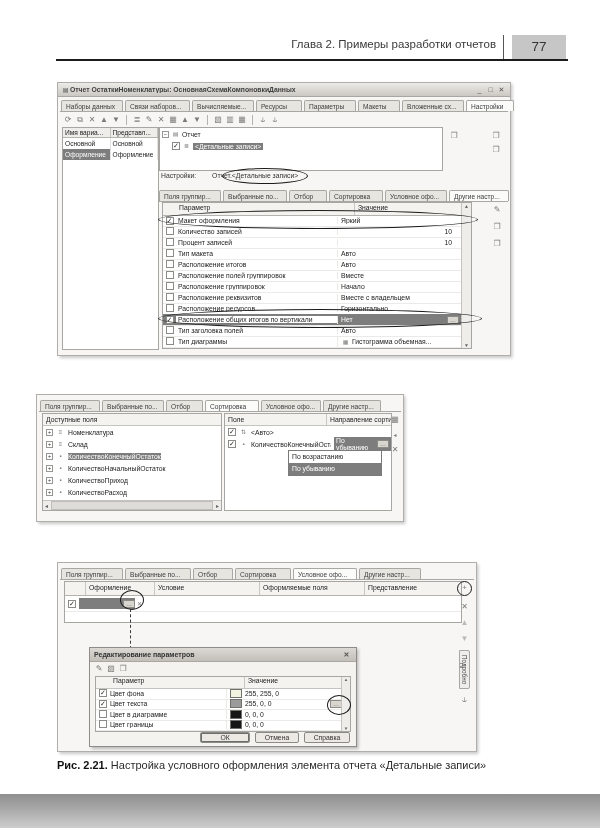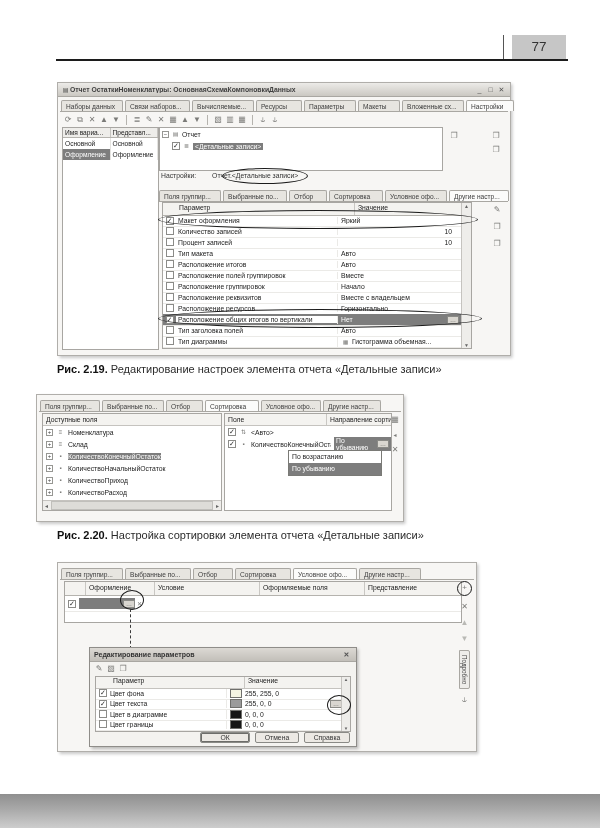--- a/index.html
+++ b/index.html
@@ -117,20 +117,21 @@
   .dash-line{position:absolute;border-left:1px dashed #3a3a3a;width:0;}
 
   .bottom-band{position:absolute;left:0;right:0;top:794px;height:34px;
                background:linear-gradient(180deg,#8f8f8f,#a9a9a9 45%,#cdcdcd);}
 </style>
 </head>
 <body>
 
 <div class="page">
 
+  <span class="hdr-text">Глава 2. Примеры разработки отчетов</span>
   <span class="hdr-sep"></span>
   <span class="hdr-num">77</span>
   <div class="hdr-line"></div>
 
   <div class="shot" style="left:57px;top:82px;width:452px;height:272px;">
     <div class="win-title">
       <span class="ico small">▤</span>
       <span class="ttl">Отчет ОстаткиНоменклатуры: ОсновнаяСхемаКомпоновкиДанных</span>
       <span class="winbtn">_</span>
       <span class="winbtn">□</span>
@@ -296,21 +297,20 @@
     </div>
     <div class="sideicons" style="top:122px">
       <span class="ico">✎</span>
       <span class="ico">❐</span>
       <span class="ico">❐</span>
     </div>
     <div class="ellipse" style="left:100px;top:127px;width:318px;height:17px"></div>
     <div class="ellipse" style="left:100px;top:226px;width:322px;height:17px"></div>
   </div>
 
-  <p class="caption" style="top:363px"><b>Рис. 2.19.</b> <span>Редактирование настроек элемента отчета «Детальные записи»</span></p>
 
   <div class="shot" style="left:36px;top:394px;width:366px;height:126px;">
     <div class="tabrow" style="top:2px">
       <span class="tab" style="width:50px">Поля группир...</span>
       <span class="tab" style="width:52px">Выбранные по...</span>
       <span class="tab" style="width:27px">Отбор</span>
       <span class="tab active" style="width:44px">Сортировка</span>
       <span class="tab" style="width:50px">Условное офо...</span>
       <span class="tab" style="width:48px">Другие настр...</span>
     </div>
@@ -381,21 +381,20 @@
       </div>
     </div>
 
     <div style="position:absolute;right:2px;top:20px;display:flex;flex-direction:column;align-items:center;gap:5px">
       <span class="ico">▦</span>
       <span class="ico small">◂</span>
       <span class="ico">✕</span>
     </div>
   </div>
 
-  <p class="caption" style="top:529px"><b>Рис. 2.20.</b> <span>Настройка сортировки элемента отчета «Детальные записи»</span></p>
 
   <div class="shot" style="left:57px;top:562px;width:418px;height:188px;">
     <div class="tabrow" style="top:2px">
       <span class="tab" style="width:52px">Поля группир...</span>
       <span class="tab" style="width:56px">Выбранные по...</span>
       <span class="tab" style="width:30px">Отбор</span>
       <span class="tab" style="width:46px">Сортировка</span>
       <span class="tab active" style="width:54px">Условное офо...</span>
       <span class="tab" style="width:52px">Другие настр...</span>
     </div>
@@ -486,15 +485,16 @@
       </div>
       <div class="ellipse" style="left:237px;top:47px;width:22px;height:18px"></div>
       <div class="dlg-btns">
         <span class="dbtn default" style="width:48px">ОК</span>
         <span class="dbtn" style="width:42px">Отмена</span>
         <span class="dbtn" style="width:44px">Справка</span>
       </div>
     </div>
   </div>
 
+  <p class="caption" style="top:759px"><b>Рис. 2.21.</b> <span>Настройка условного оформления элемента отчета «Детальные записи»</span></p>
 
   <div class="bottom-band"></div>
 </div>
 
 </body></html>

